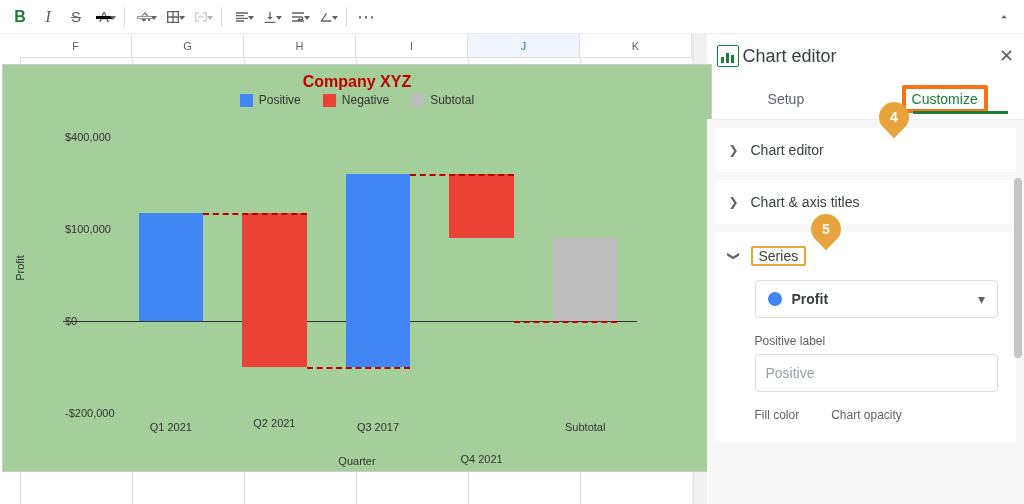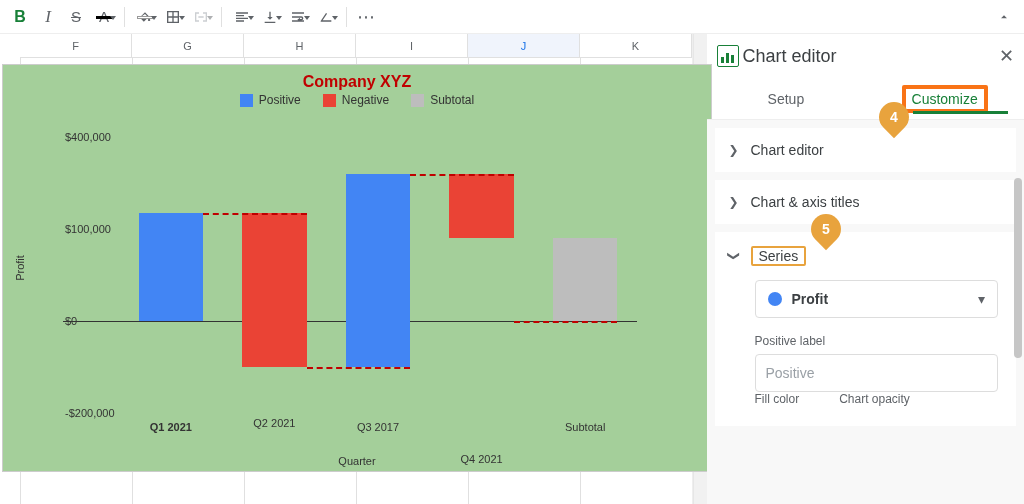--- a/index.html
+++ b/index.html
@@ -101,21 +101,21 @@
     border:1px solid #ddd; border-radius:4px; padding:10px 12px; display:flex; align-items:center;
     font-size:14px; color:#3c4043; margin-bottom:16px; cursor:pointer;
   }
   .series-select .dot { width:14px; height:14px; border-radius:50%; background:#4285f4; margin-right:10px;}
   .series-select .caret { margin-left:auto; color:#5f6368;}
   .field-label { font-size:12px; color:#5f6368; margin-bottom:6px;}
   .text-input {
     width:100%; border:1px solid #ddd; border-radius:4px; padding:10px 10px; font-size:14px; color:#3c4043;
   }
   .text-input::placeholder { color:#9aa0a6;}
-  .minirow { display:flex; gap:40px; }
+  .minirow { display:flex; gap:32px; margin-top:16px;}
   .callout {
     position:absolute; width:30px; height:30px; background:#e8a33d; color:#fff; font-weight:700;
     display:flex; align-items:center; justify-content:center; border-radius:50% 50% 50% 0;
     transform:rotate(-45deg); font-size:14px;
   }
   .callout span{ transform:rotate(45deg);}
   .panel-scroll { position:absolute; right:2px; top:100px; width:8px; height:180px; background:#c6c6c6; border-radius:4px;}
   .panel-scroll-track { position:absolute; right:0; top:44px; bottom:0; width:12px; background:transparent;}
 </style>
 </head>
@@ -196,21 +196,21 @@
           <div><span class="sw" style="background:#bdbdbd"></span><span>Subtotal</span></div>
         </div>
         <div class="yaxis-label">Profit</div>
         <div class="plot" id="plot" style="width: 574px; height: 276px;">
             <div class="ytick" style="top: 276px;">-$200,000</div>
             <div class="ytick" style="top: 184px;">$0</div>
             <div class="ytick" style="top: 92px;">$100,000</div>
             <div class="ytick" style="top: 0px;">$400,000</div>
             <div class="baseline" style="top: 184px;"></div>
             <div class="bar" style="left: 75.684px; width: 64.232px; top: 76.36px; height: 107.64px; background: rgb(66, 133, 244);"></div>
-            <div class="cat-label" style="left: 107.8px; top: 284px; width: 103.6px; font-weight: bold;">Q1 2021</div>
+            <div class="cat-label" style="left: 107.8px; top: 284px; width: 103.6px;">Q1 2021</div>
             <div class="bar" style="left: 179.284px; width: 64.232px; top: 76.36px; height: 153.64px; background: rgb(234, 67, 53);"></div>
             <div class="connector" style="top: 76.36px; left: 139.916px; width: 103.6px;"></div>
             <div class="cat-label" style="left: 211.4px; top: 280px; width: 103.6px;">Q2 2021</div>
             <div class="bar" style="left: 282.884px; width: 64.232px; top: 36.8px; height: 193.2px; background: rgb(66, 133, 244);"></div>
             <div class="connector" style="top: 230px; left: 243.516px; width: 103.6px;"></div>
             <div class="cat-label" style="left: 315px; top: 284px; width: 103.6px;">Q3 2017</div>
             <div class="bar" style="left: 386.484px; width: 64.232px; top: 36.8px; height: 64.4px; background: rgb(234, 67, 53);"></div>
             <div class="connector" style="top: 36.8px; left: 347.116px; width: 103.6px;"></div>
             <div class="cat-label" style="left: 418.6px; top: 284px; width: 103.6px; margin-top: 32px;">Q4 2021</div>
             <div class="bar" style="left: 490.084px; width: 64.232px; top: 101.2px; height: 82.8px; background: rgb(189, 189, 189);"></div>

